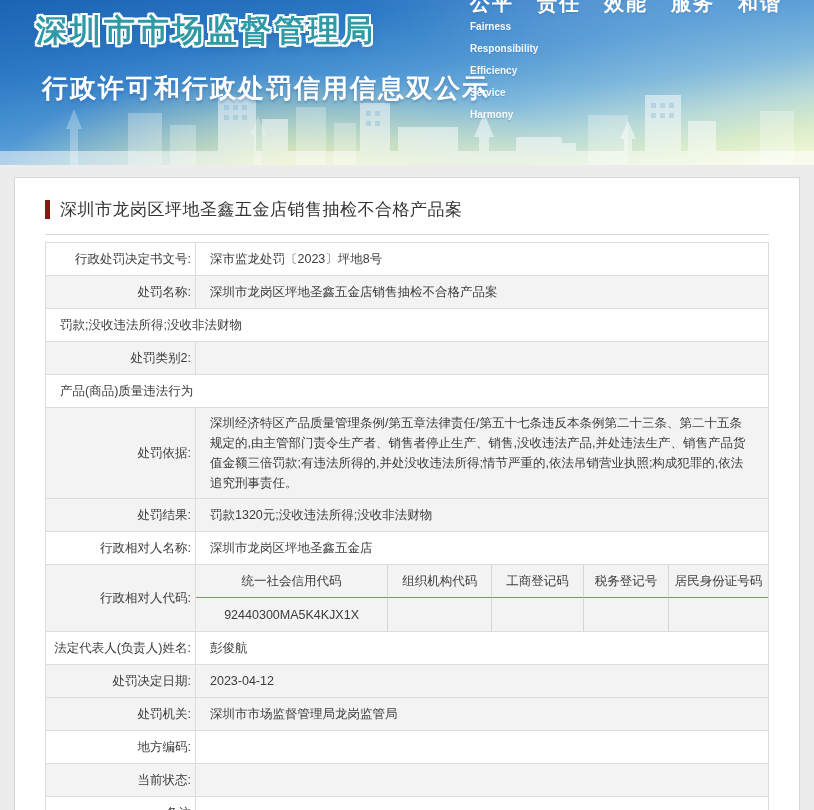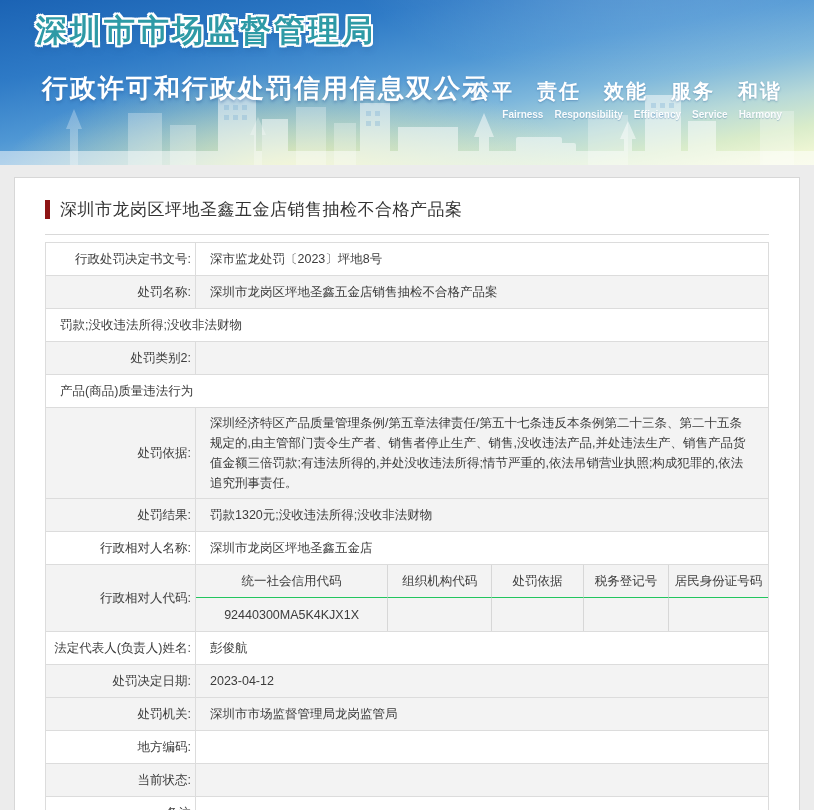--- a/index.html
+++ b/index.html
@@ -38,20 +38,21 @@
   .slogan { position: absolute; right: 32px; bottom: 45px; text-align: left; }
   .slogan-cn {
     display: flex; gap: 23px; justify-content: flex-end;
     color: #fff; font-size: 20px; font-weight: bold; letter-spacing: 2px;
     text-shadow: 0 1px 2px rgba(55, 105, 160, 0.45);
   }
   .slogan-en {
     display: flex; gap: 11px; justify-content: flex-end; margin-top: 4px;
     color: rgba(255,255,255,0.95); font-size: 10px; font-weight: bold;
     text-shadow: 0 1px 1px rgba(55, 105, 160, 0.35);
+    flex-direction: column;
   }
 
   
   .content {
     position: relative;
     margin: 12px 14px 0 14px;
     background: #ffffff;
     border: 1px solid #d7d7d7;
     border-bottom: none;
     min-height: 633px;
@@ -203,21 +204,21 @@
       <div class="prow">
         <div class="plabel">行政相对人名称:</div>
         <div class="pvalue">深圳市龙岗区坪地圣鑫五金店</div>
       </div>
       <div class="prow shaded">
         <div class="plabel">行政相对人代码:</div>
         <div class="pvalue codewrap">
           <div class="codegrid">
             <div class="chead">统一社会信用代码</div>
             <div class="chead">组织机构代码</div>
-            <div class="chead">处罚依据</div>
+            <div class="chead">工商登记码</div>
             <div class="chead">税务登记号</div>
             <div class="chead">居民身份证号码</div>
             <div class="cval">92440300MA5K4KJX1X</div>
             <div class="cval"></div>
             <div class="cval"></div>
             <div class="cval"></div>
             <div class="cval"></div>
           </div>
         </div>
       </div>

